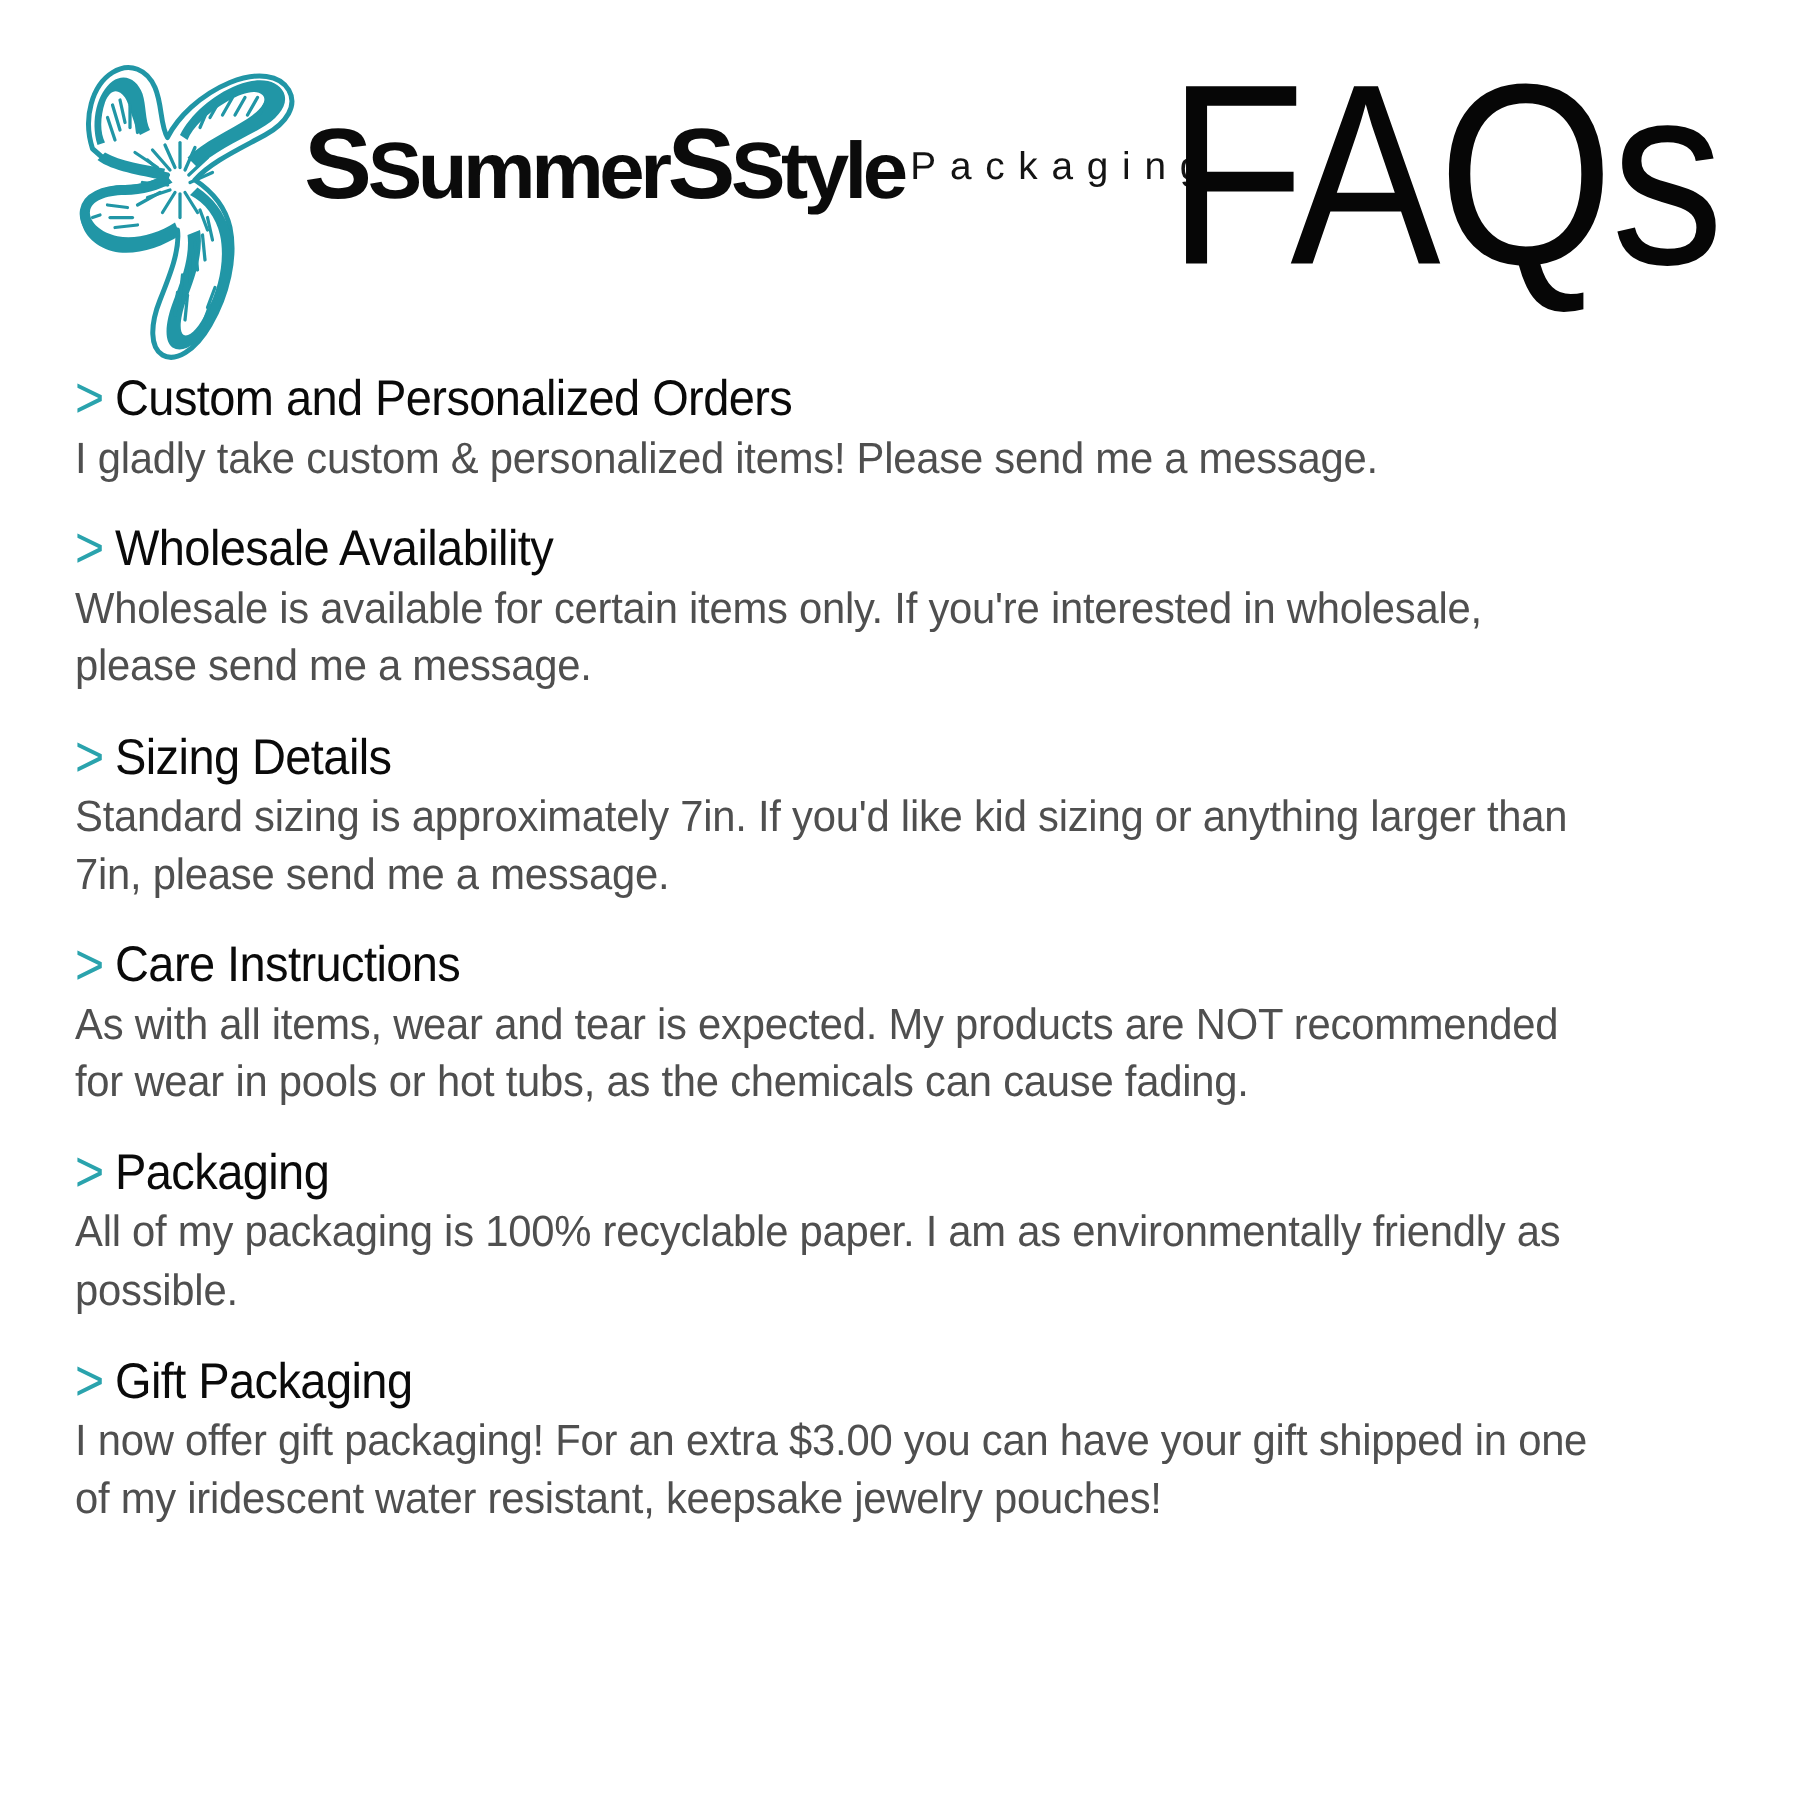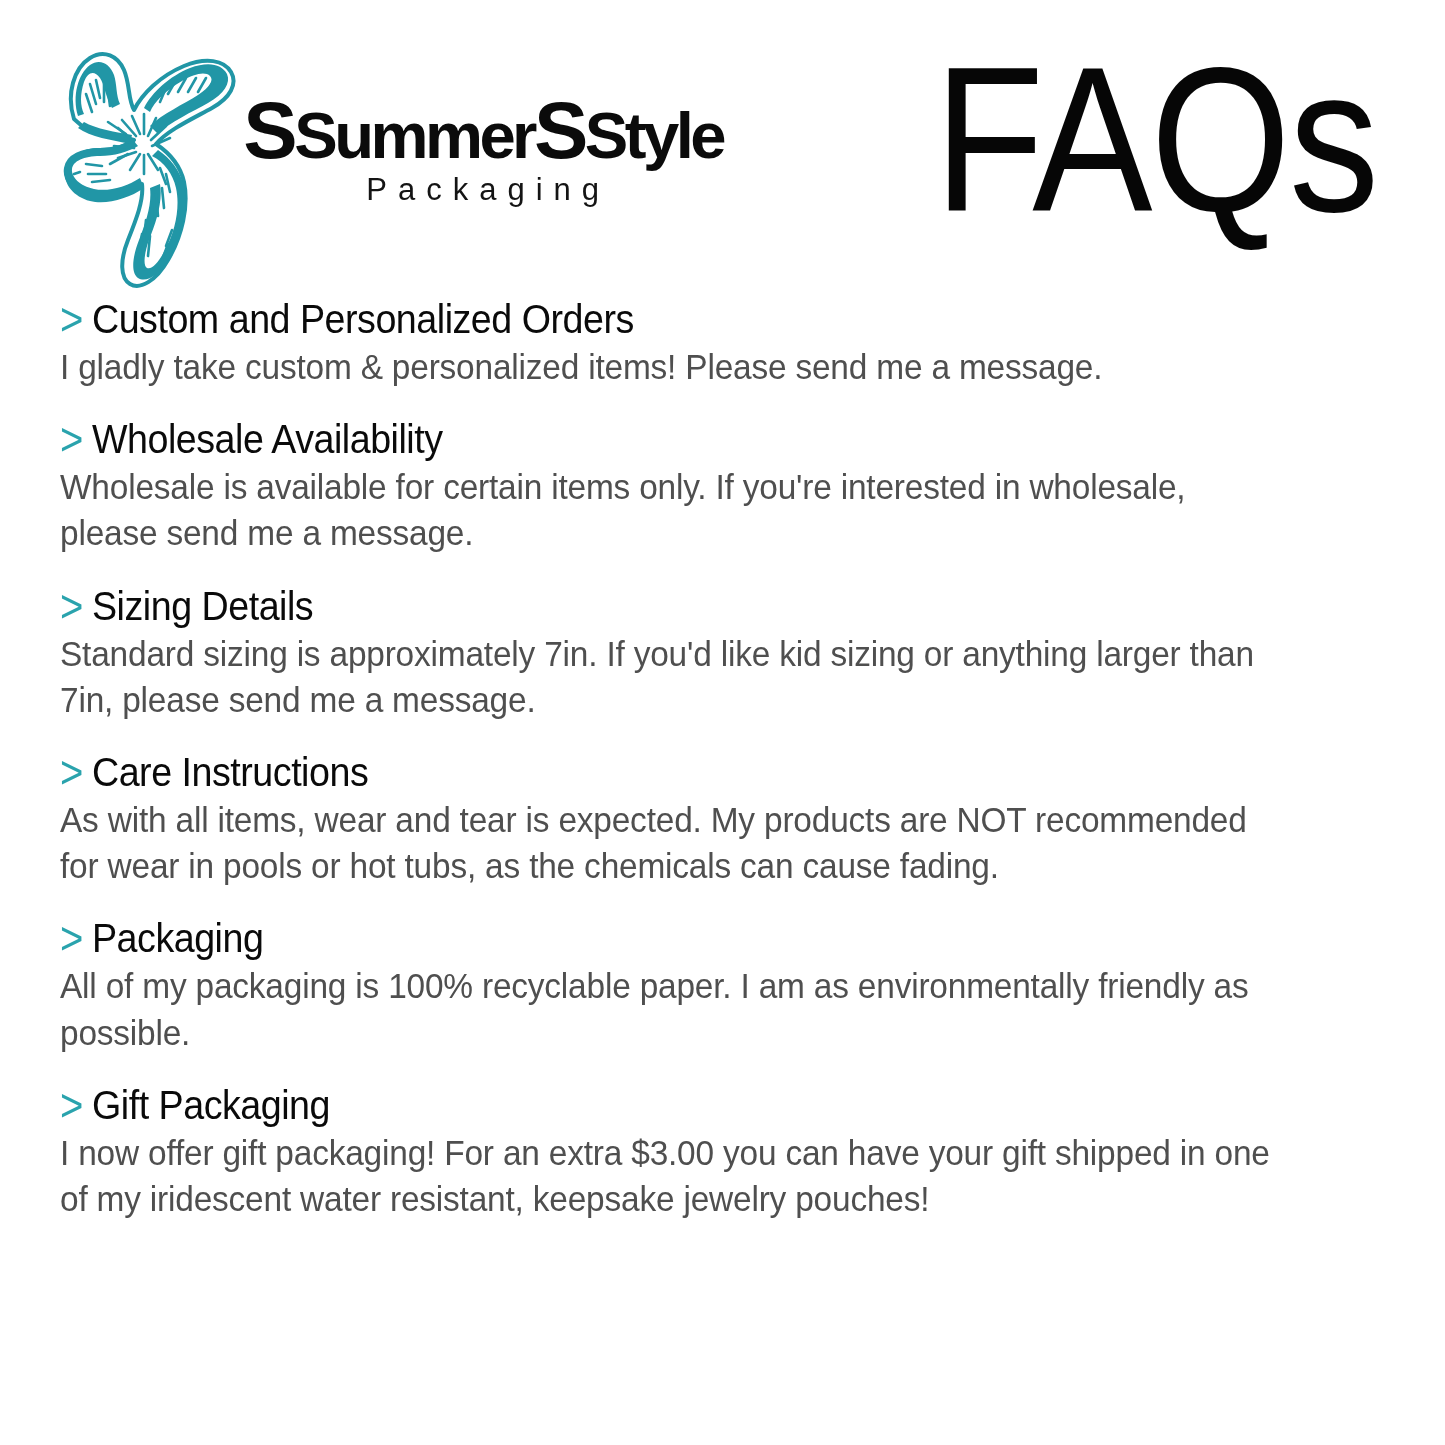--- a/index.html
+++ b/index.html
@@ -31,21 +31,21 @@
   }
   .logo-mark {
     width: 190px;
     height: 268px;
     flex: 0 0 auto;
   }
   .logo-words {
     margin-left: 2px;
     margin-top: 70px;
     display: flex;
-    flex-direction: column;
+    flex-direction: row;
     align-items: center;
   }
   .logo-wordmark {
     font-family: "Liberation Sans", sans-serif;
     font-weight: bold;
     color: #0b0b0b;
     font-size: 64px;
     line-height: 0.92;
     letter-spacing: -3.5px;
     white-space: nowrap;

